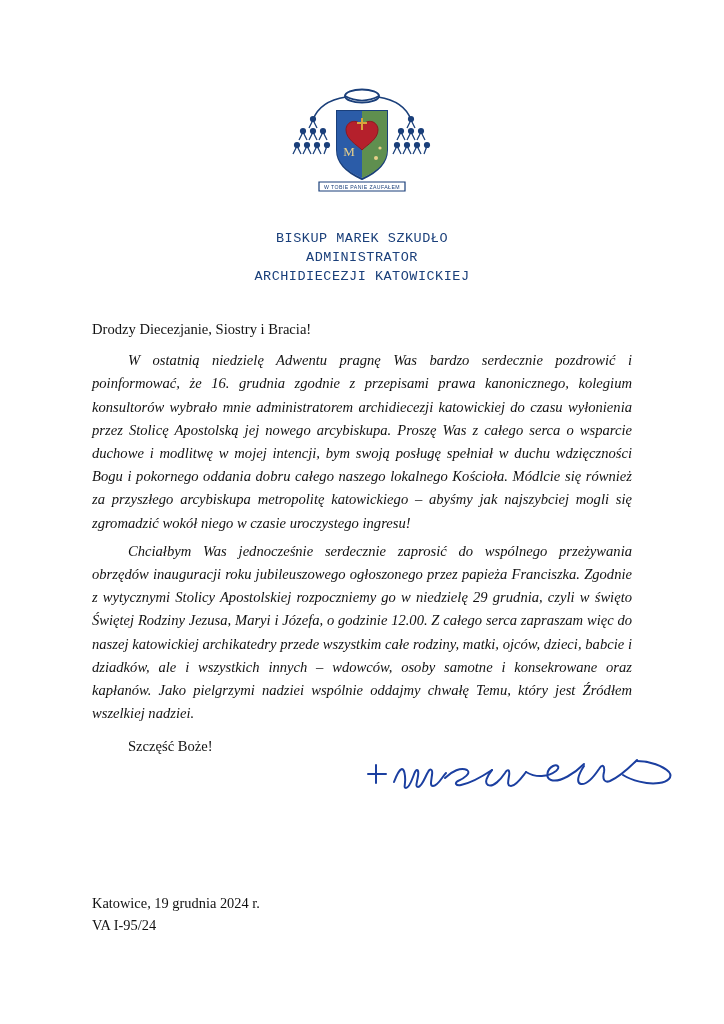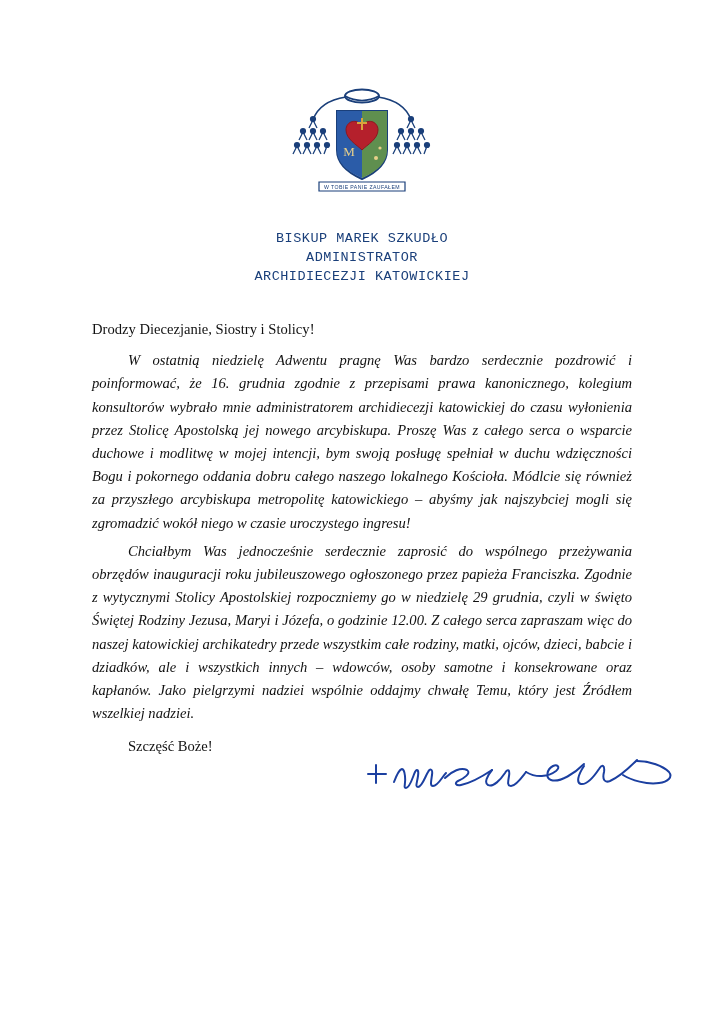--- a/index.html
+++ b/index.html
@@ -185,34 +185,38 @@
     </svg>
   </div>
 
   <div class="header-block">
     <div class="line">BISKUP MAREK SZKUDŁO</div>
     <div class="line">ADMINISTRATOR</div>
     <div class="line">ARCHIDIECEZJI KATOWICKIEJ</div>
   </div>
 
   <div class="letter-body">
-    <p class="salutation">Drodzy Diecezjanie, Siostry i Stolicy!</p>
+    <p class="salutation">Drodzy Diecezjanie, Siostry i Bracia!</p>
     <p class="indent">W ostatnią niedzielę Adwentu pragnę Was bardzo serdecznie pozdrowić i poinformować, że 16. grudnia zgodnie z przepisami prawa kanonicznego, kolegium konsultorów wybrało mnie administratorem archidiecezji katowickiej do czasu wyłonienia przez Stolicę Apostolską jej nowego arcybiskupa. Proszę Was z całego serca o wsparcie duchowe i modlitwę w mojej intencji, bym swoją posługę spełniał w duchu wdzięczności Bogu i pokornego oddania dobru całego naszego lokalnego Kościoła. Módlcie się również za przyszłego arcybiskupa metropolitę katowickiego – abyśmy jak najszybciej mogli się zgromadzić wokół niego w czasie uroczystego ingresu!</p>
     <p class="indent">Chciałbym Was jednocześnie serdecznie zaprosić do wspólnego przeżywania obrzędów inauguracji roku jubileuszowego ogłoszonego przez papieża Franciszka. Zgodnie z wytycznymi Stolicy Apostolskiej rozpoczniemy go w niedzielę 29 grudnia, czyli w święto Świętej Rodziny Jezusa, Maryi i Józefa, o godzinie 12.00. Z całego serca zapraszam więc do naszej katowickiej archikatedry przede wszystkim całe rodziny, matki, ojców, dzieci, babcie i dziadków, ale i wszystkich innych – wdowców, osoby samotne i konsekrowane oraz kapłanów. Jako pielgrzymi nadziei wspólnie oddajmy chwałę Temu, który jest Źródłem wszelkiej nadziei.</p>
     <p class="closing">Szczęść Boże!</p>
   </div>
 
   <div class="signature-area">
     <svg class="signature-svg" viewBox="0 0 320 48">
       <g fill="none" stroke="#1b3fa0" stroke-width="2" stroke-linecap="round">
         <path d="M8 22 h18 M16 13 v18"></path>
         <path d="M34 30 c6 -16 10 -16 11 -6 c1 8 -2 12 1 12 c4 0 7 -12 9 -16 c2 -4 4 -2 3 4 c-1 7 -3 11 0 11 c4 0 7 -10 10 -15 c2 -4 5 -3 4 3 c-1 7 -2 11 1 11 c5 0 9 -9 13 -13"></path>
         <path d="M85 26 c7 -7 16 -11 22 -8 c5 3 -4 9 -9 11 c-4 2 -2 5 3 4 c10 -2 22 -9 31 -15"></path>
         <path d="M132 18 c-5 6 -8 13 -4 15 c5 3 13 -6 17 -12 c3 -5 5 -3 4 3 c-1 6 -2 10 2 10 c5 0 11 -9 15 -14"></path>
         <path d="M166 20 c10 6 22 5 30 -1 c5 -4 1 -7 -3 -5 c-6 3 -8 12 -2 14 c9 3 24 -7 33 -16"></path>
         <path d="M224 14 c-6 9 -8 17 -3 18 c6 1 14 -9 18 -15 c3 -5 6 -4 5 3 c-2 8 1 11 6 9 c9 -4 20 -14 27 -21"></path>
         <path d="M277 9 c13 0 26 5 32 11 c4 5 -1 10 -10 11 c-12 2 -28 -3 -36 -8"></path>
       </g>
     </svg>
   </div>
 
+  <div class="footer-block">
+    <div>Katowice, 19 grudnia 2024 r.</div>
+    <div>VA I-95/24</div>
+  </div>
 
 </div>
 
 </body></html>

